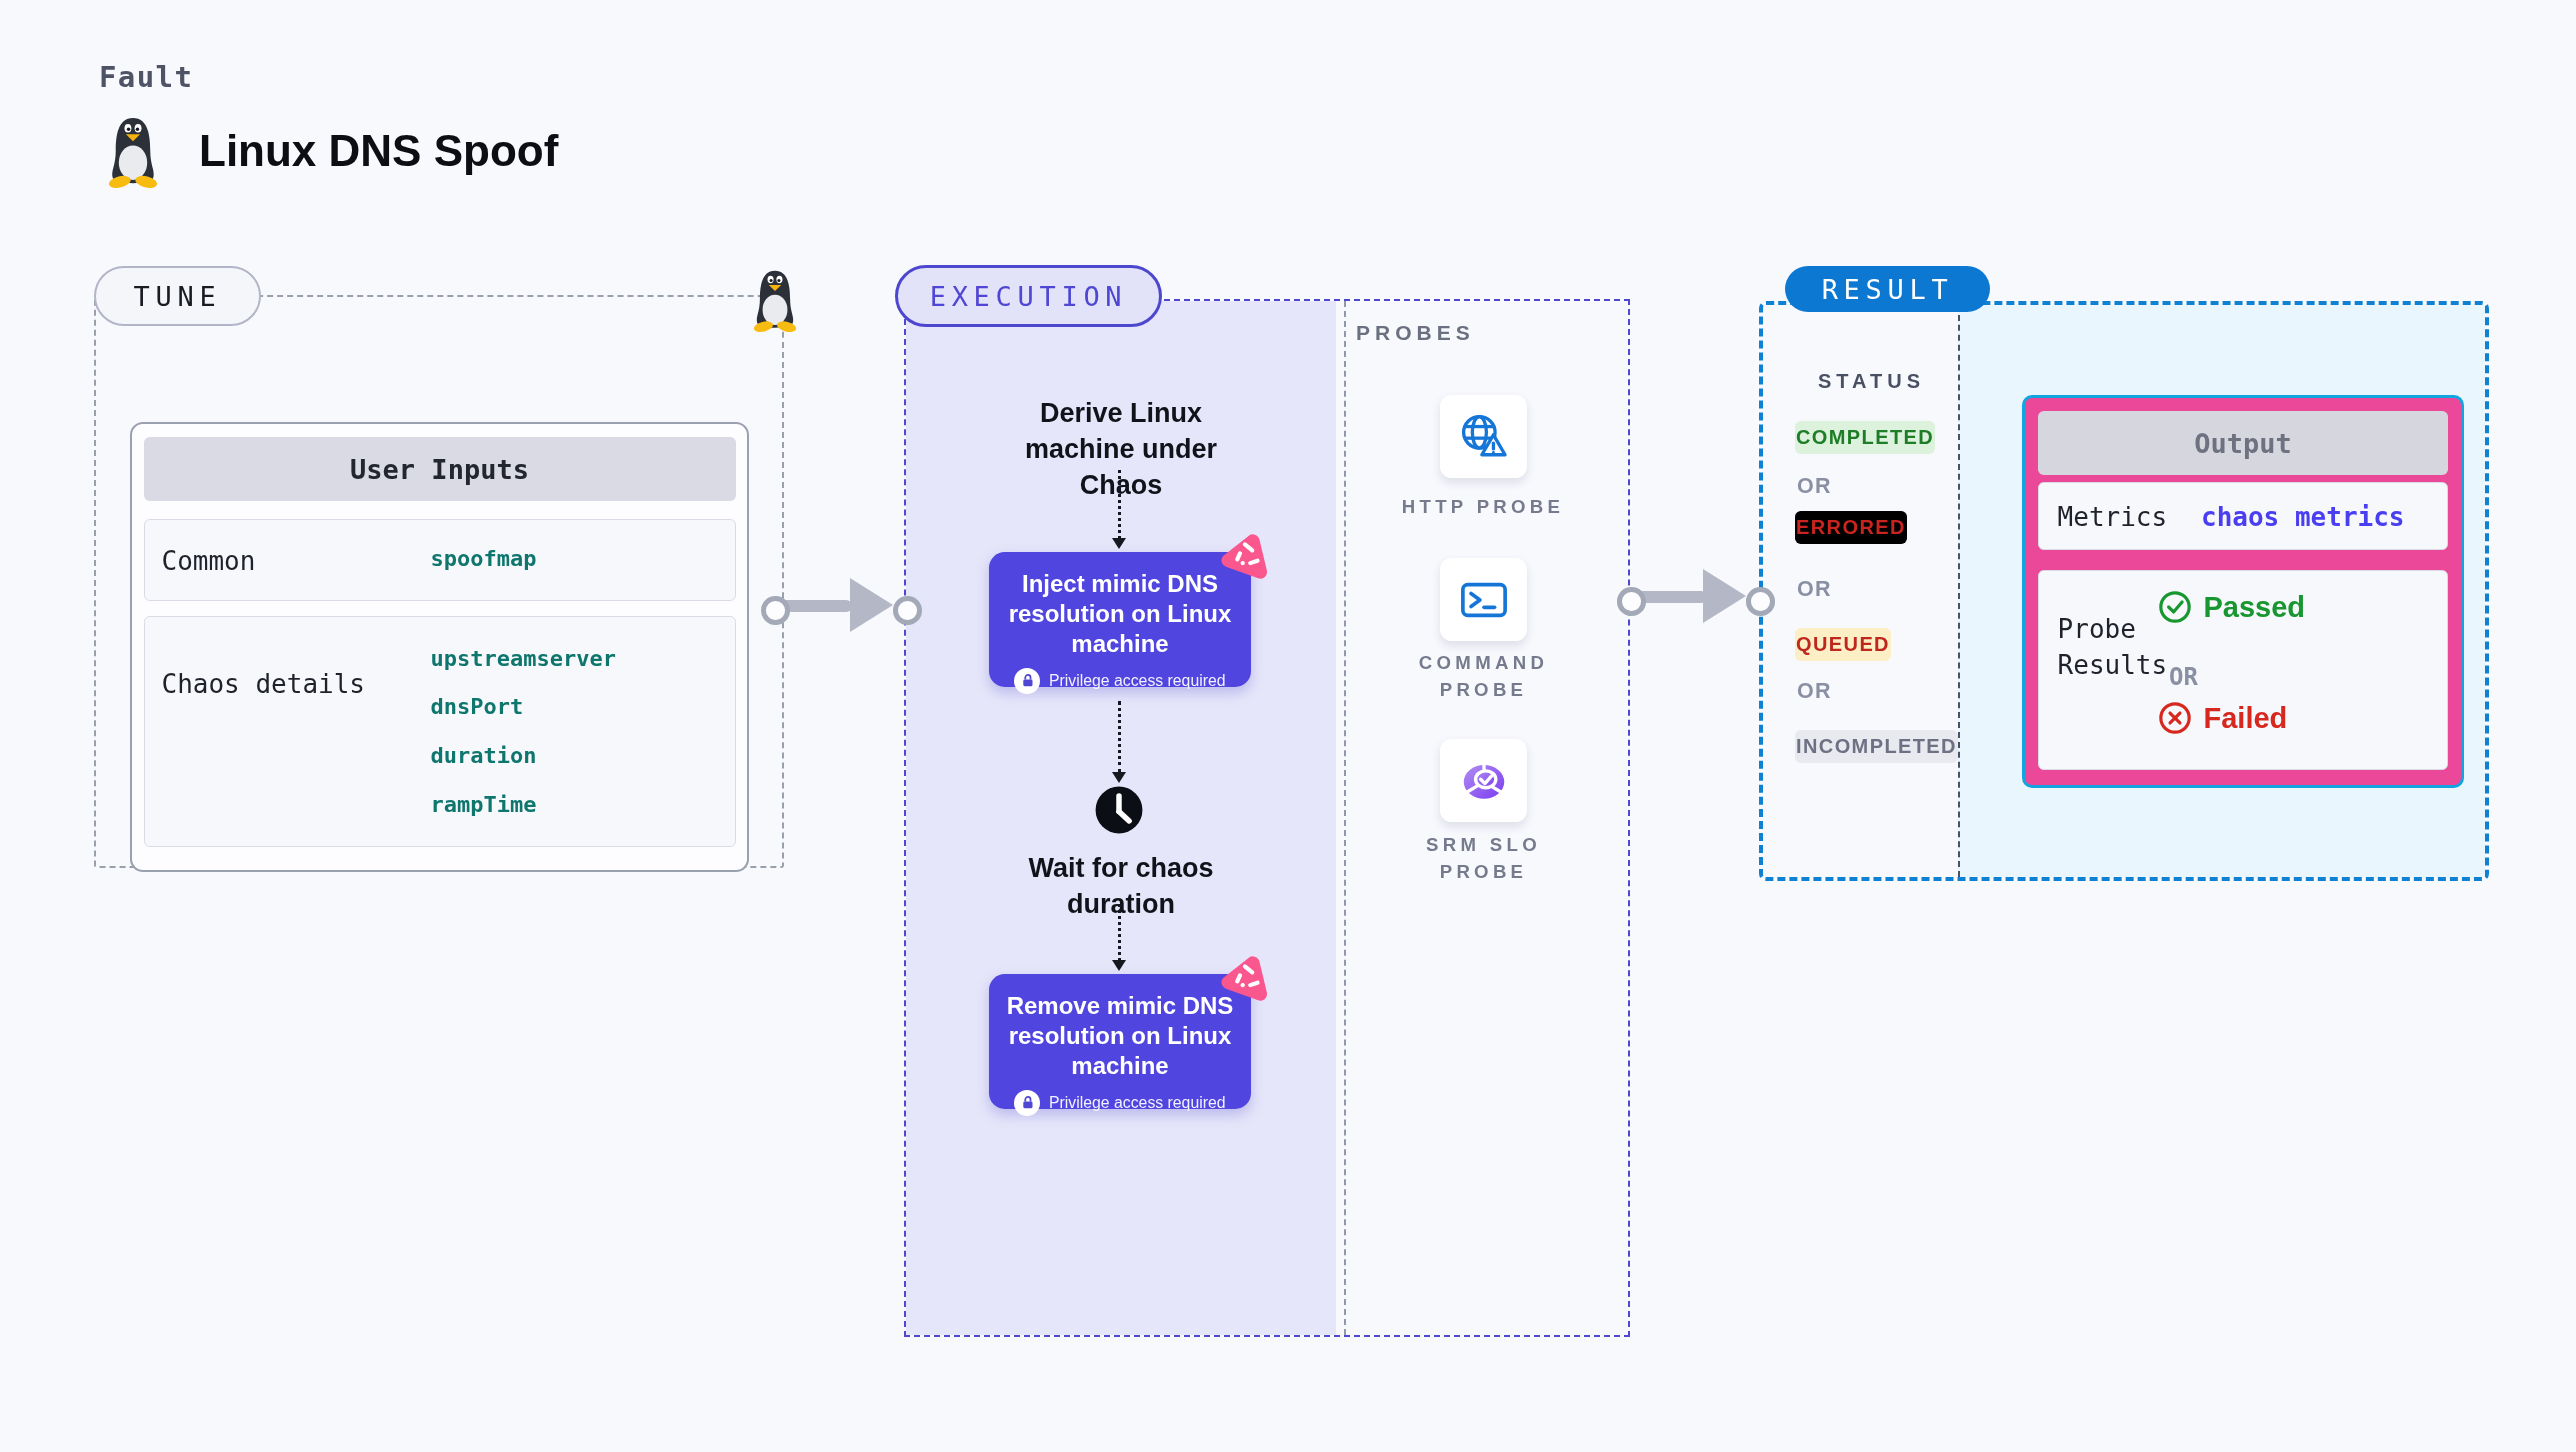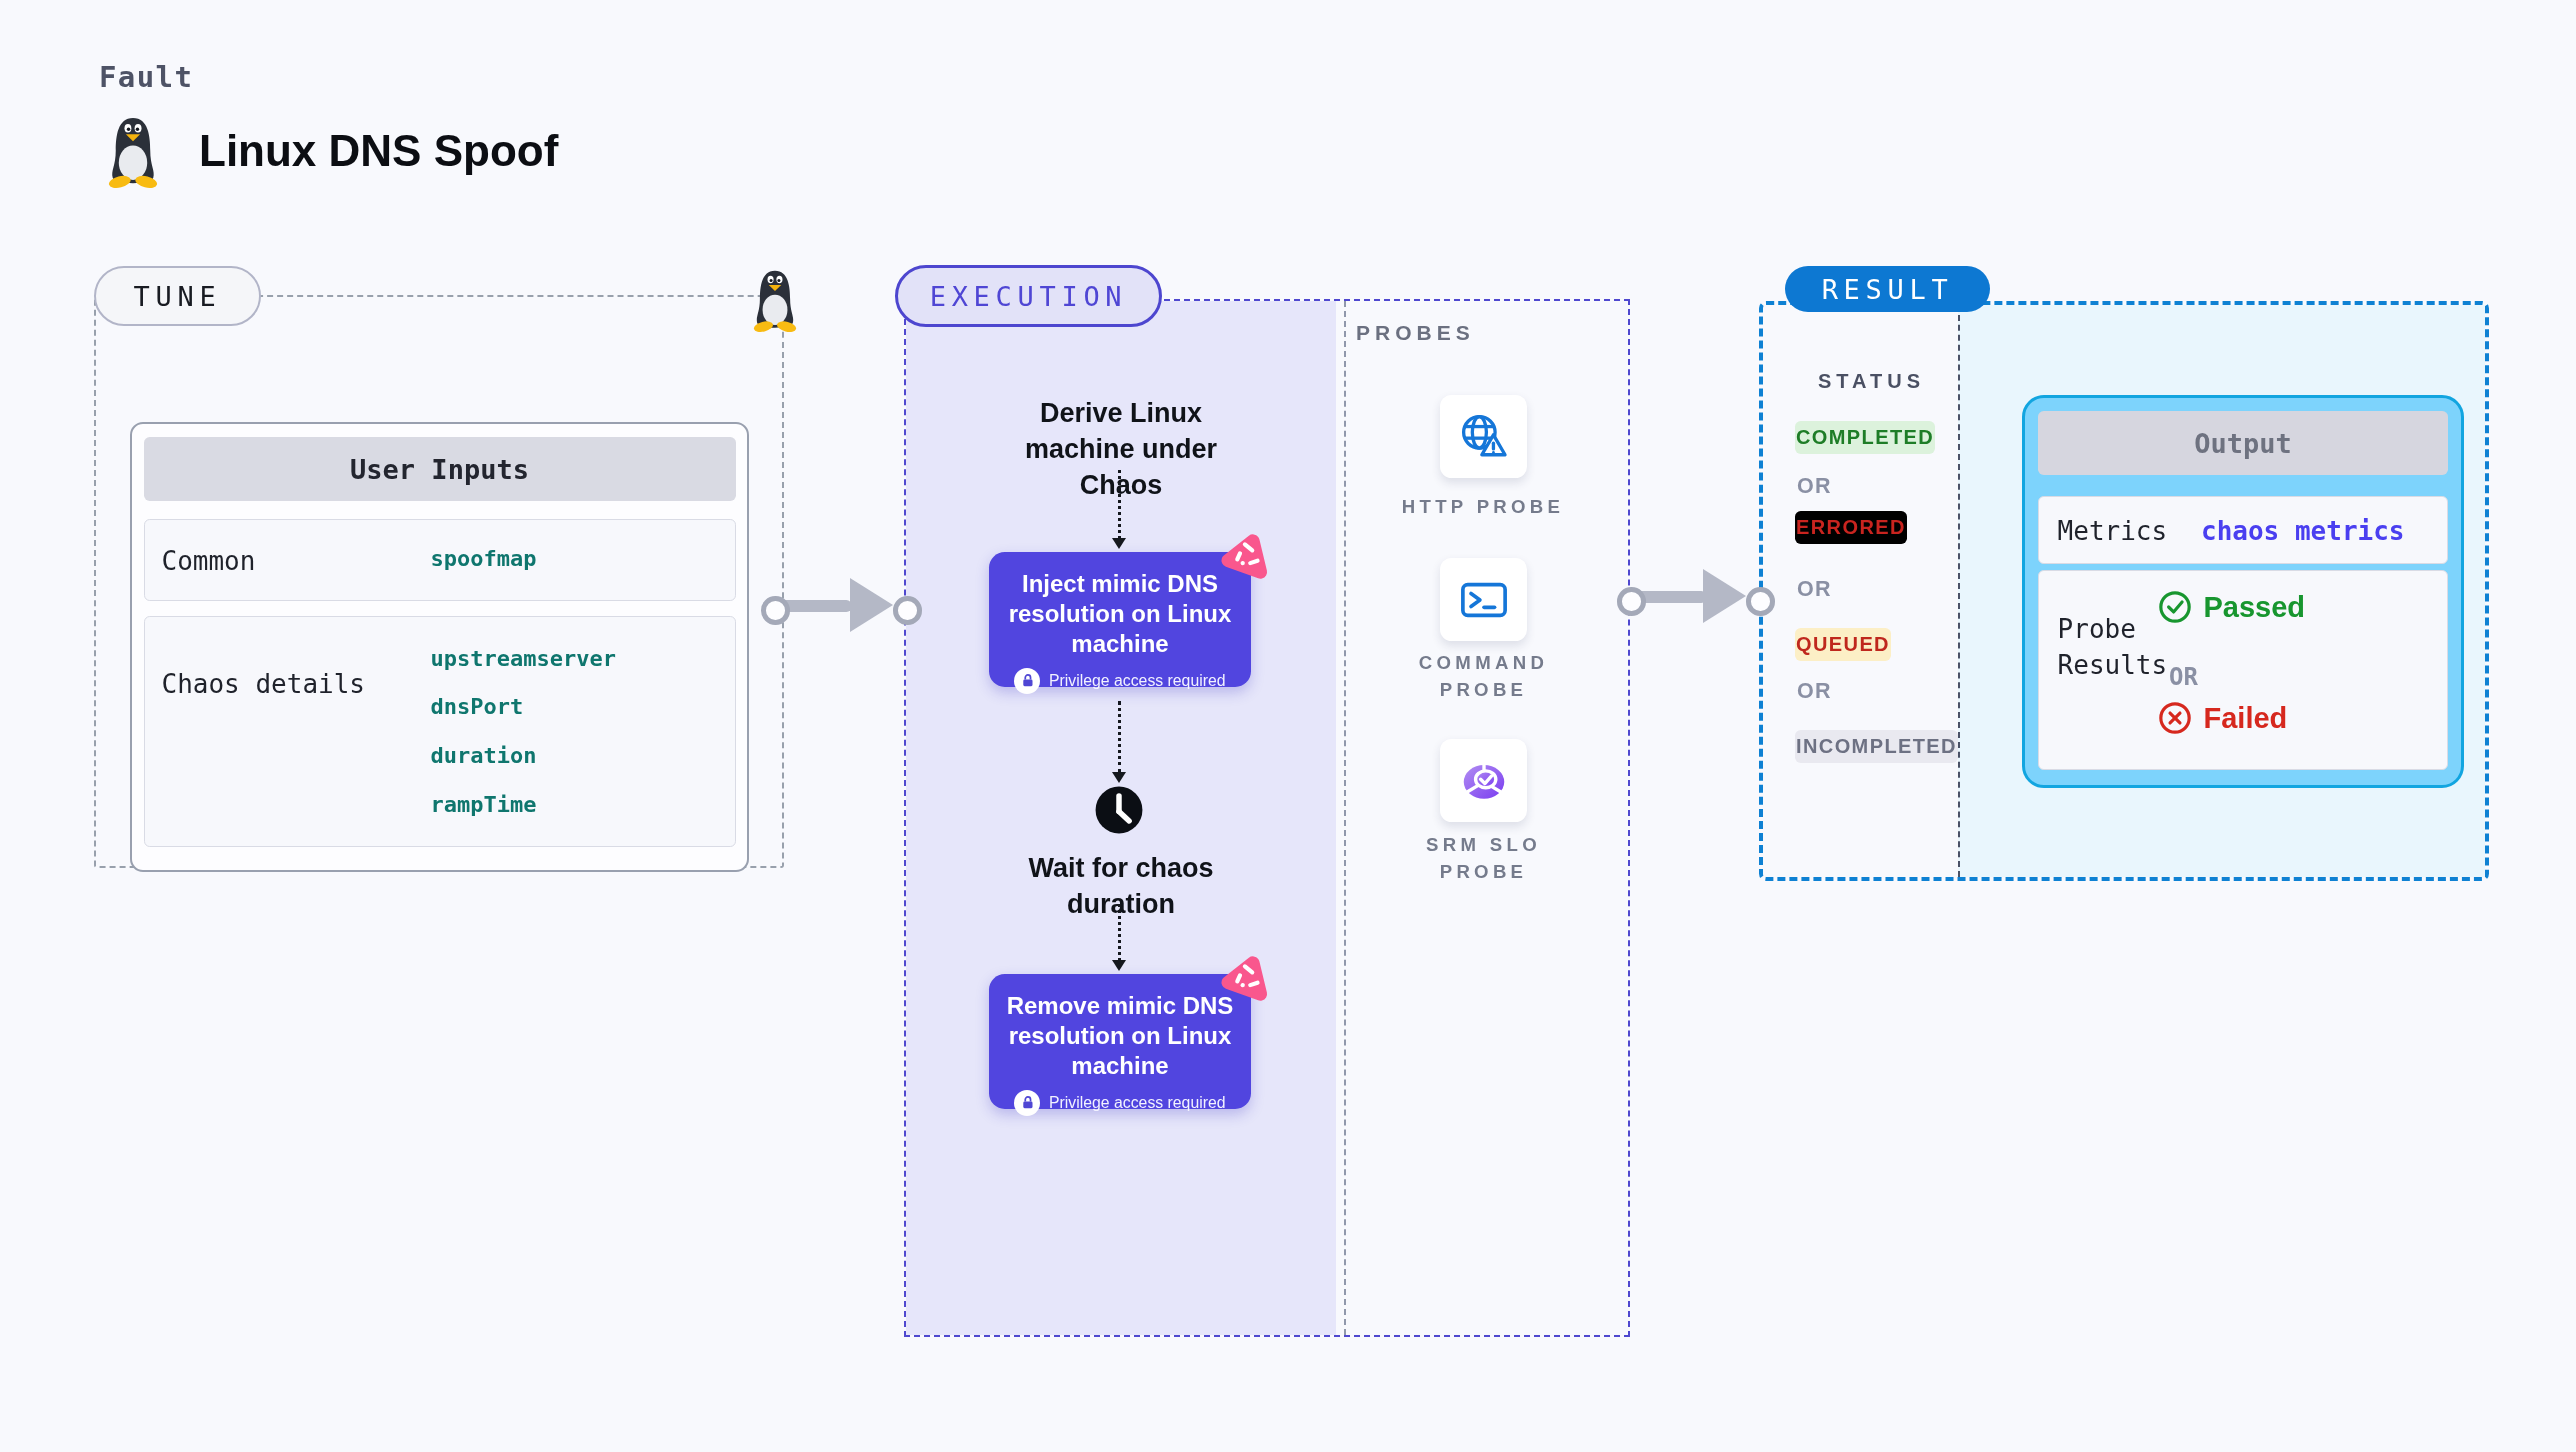--- a/index.html
+++ b/index.html
@@ -89,26 +89,26 @@
   .status-badge{position:absolute;left:1795px;height:33px;line-height:33px;padding:0 1px;border-radius:5.7px;
                 font-size:20px;font-weight:bold;letter-spacing:1.4px;}
   #st-completed{top:421px;background:#dcf2dc;color:#1e7d27;}
   #st-errored{top:511px;background:#000000;color:#c9241f;}
   #st-queued{top:628px;background:#fcefc6;color:#bf271d;}
   #st-incompleted{top:730px;background:#e9e9f0;color:#6d7183;}
   .or-label{position:absolute;left:1797px;font-size:21.5px;font-weight:bold;color:#8a90a4;letter-spacing:1.4px;}
   #or1{top:474px;} #or2{top:577px;} #or3{top:679px;}
 
   
-  #output-card{left:2022px;top:395px;width:436px;height:387px;background:#7dd3fc;border:3.6px solid #12a5e0;
-               border-radius:22px;z-index:4;text-decoration:underline;}
+  #output-card{left:2022px;top:395px;width:436px;height:387px;background:#ec4899;border:3.6px solid #12a5e0;
+               border-radius:10px;z-index:4;text-decoration:underline;}
   .out-header{position:absolute;left:13px;right:13px;top:13px;height:64px;background:#d6d6df;border-radius:5.7px;
               display:flex;align-items:center;justify-content:center;font-size:27px;color:#6e7280;font-weight:600;}
   .out-row{position:absolute;left:13px;right:13px;background:#f7f8fc;border:1.4px solid #d9dbe5;border-radius:5.7px;}
-  #out-row-metrics{top:98px;height:66px;}
+  #out-row-metrics{top:84px;height:66px;}
   #out-row-probe{top:172px;height:198px;}
   .out-label{position:absolute;left:18.6px;font-size:26px;color:#1f222b;}
   #metrics-value{position:absolute;left:162px;top:18.6px;font-size:26px;color:#4a3ff0;font-weight:600;}
   #probe-results-label{top:40px;width:129px;line-height:36px;}
   .verdict-row{position:absolute;left:119px;display:flex;align-items:center;gap:11.5px;}
   #passed-row{top:19px;align-items:flex-end;} #failed-row{top:130px;}
   .verdict-icon{width:34px;height:34px;}
   #passed-text{font-size:29px;font-weight:bold;color:#18962f;}
   #failed-text{font-size:29px;font-weight:bold;color:#d6281e;}
   #out-or{position:absolute;left:130px;top:92px;font-size:24px;color:#8a90a4;font-weight:bold;}

